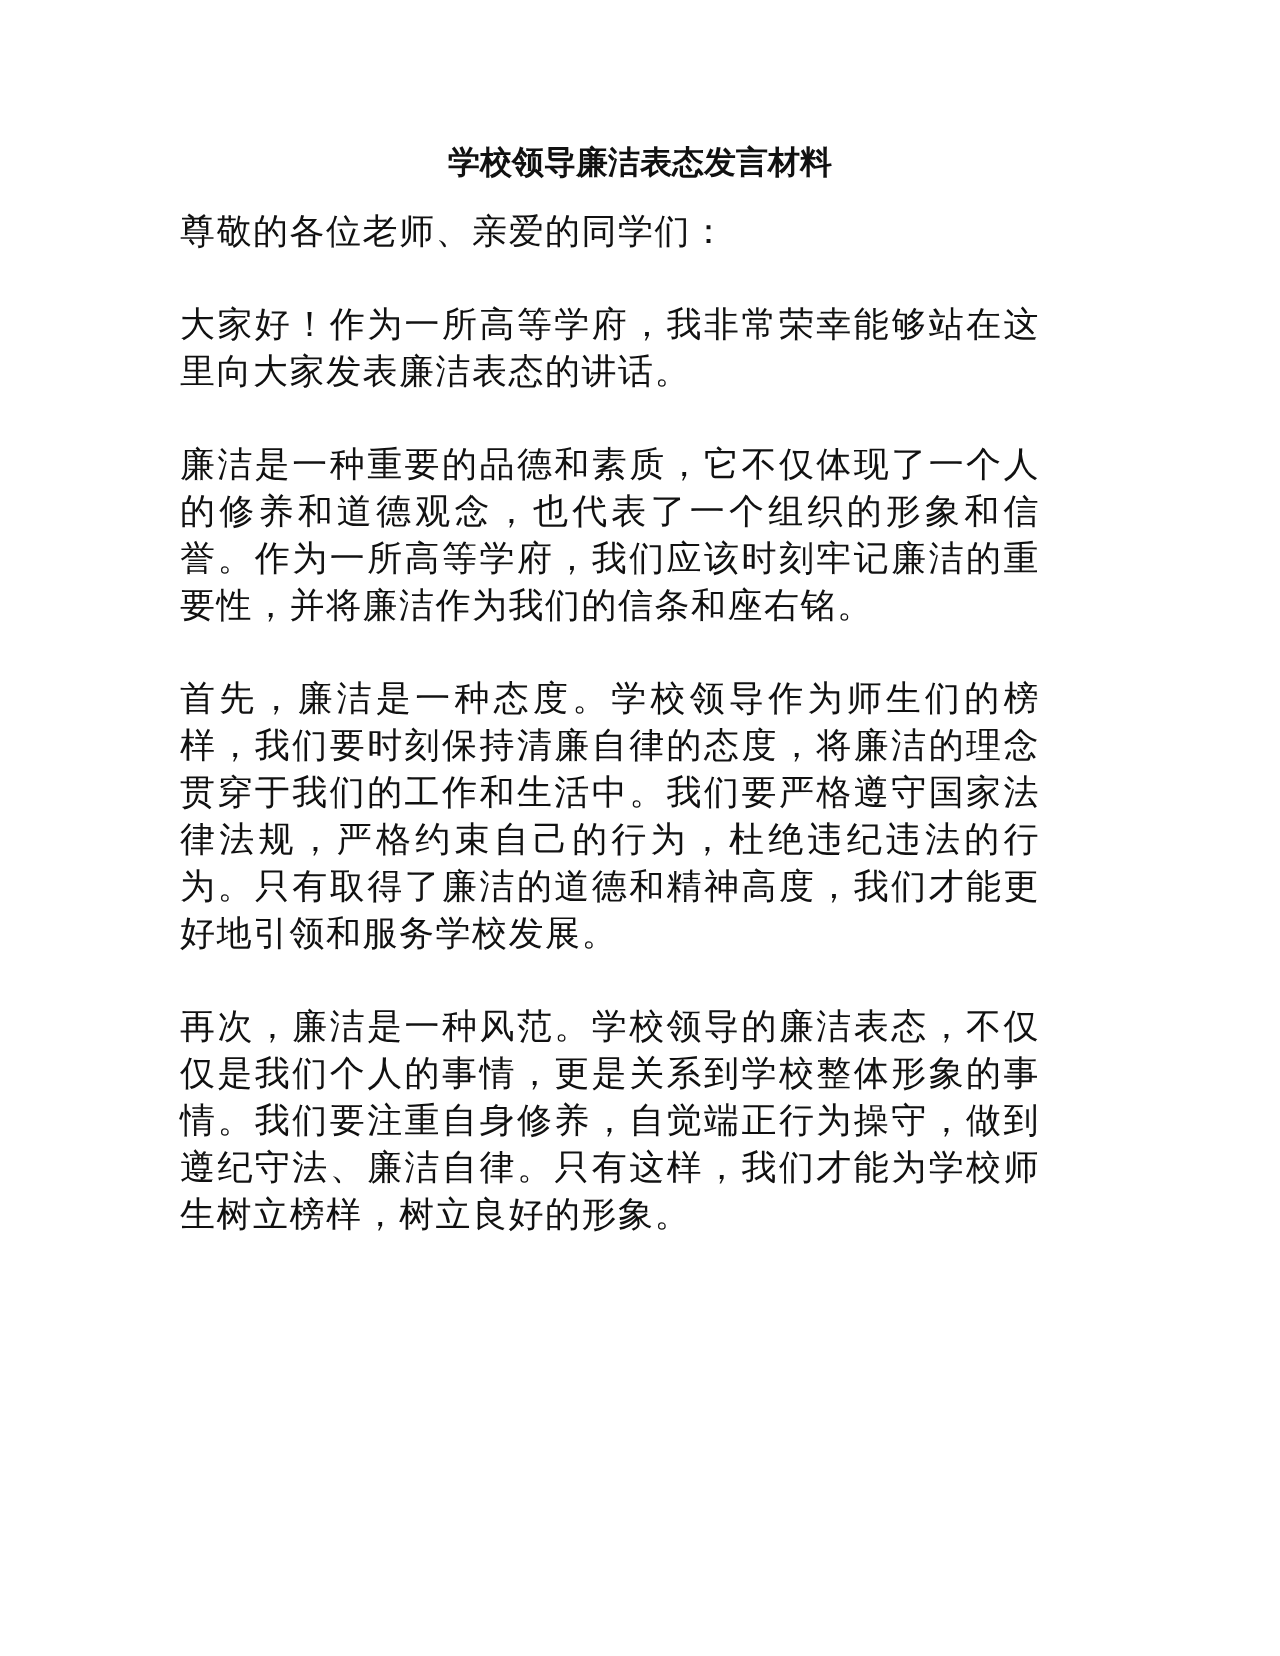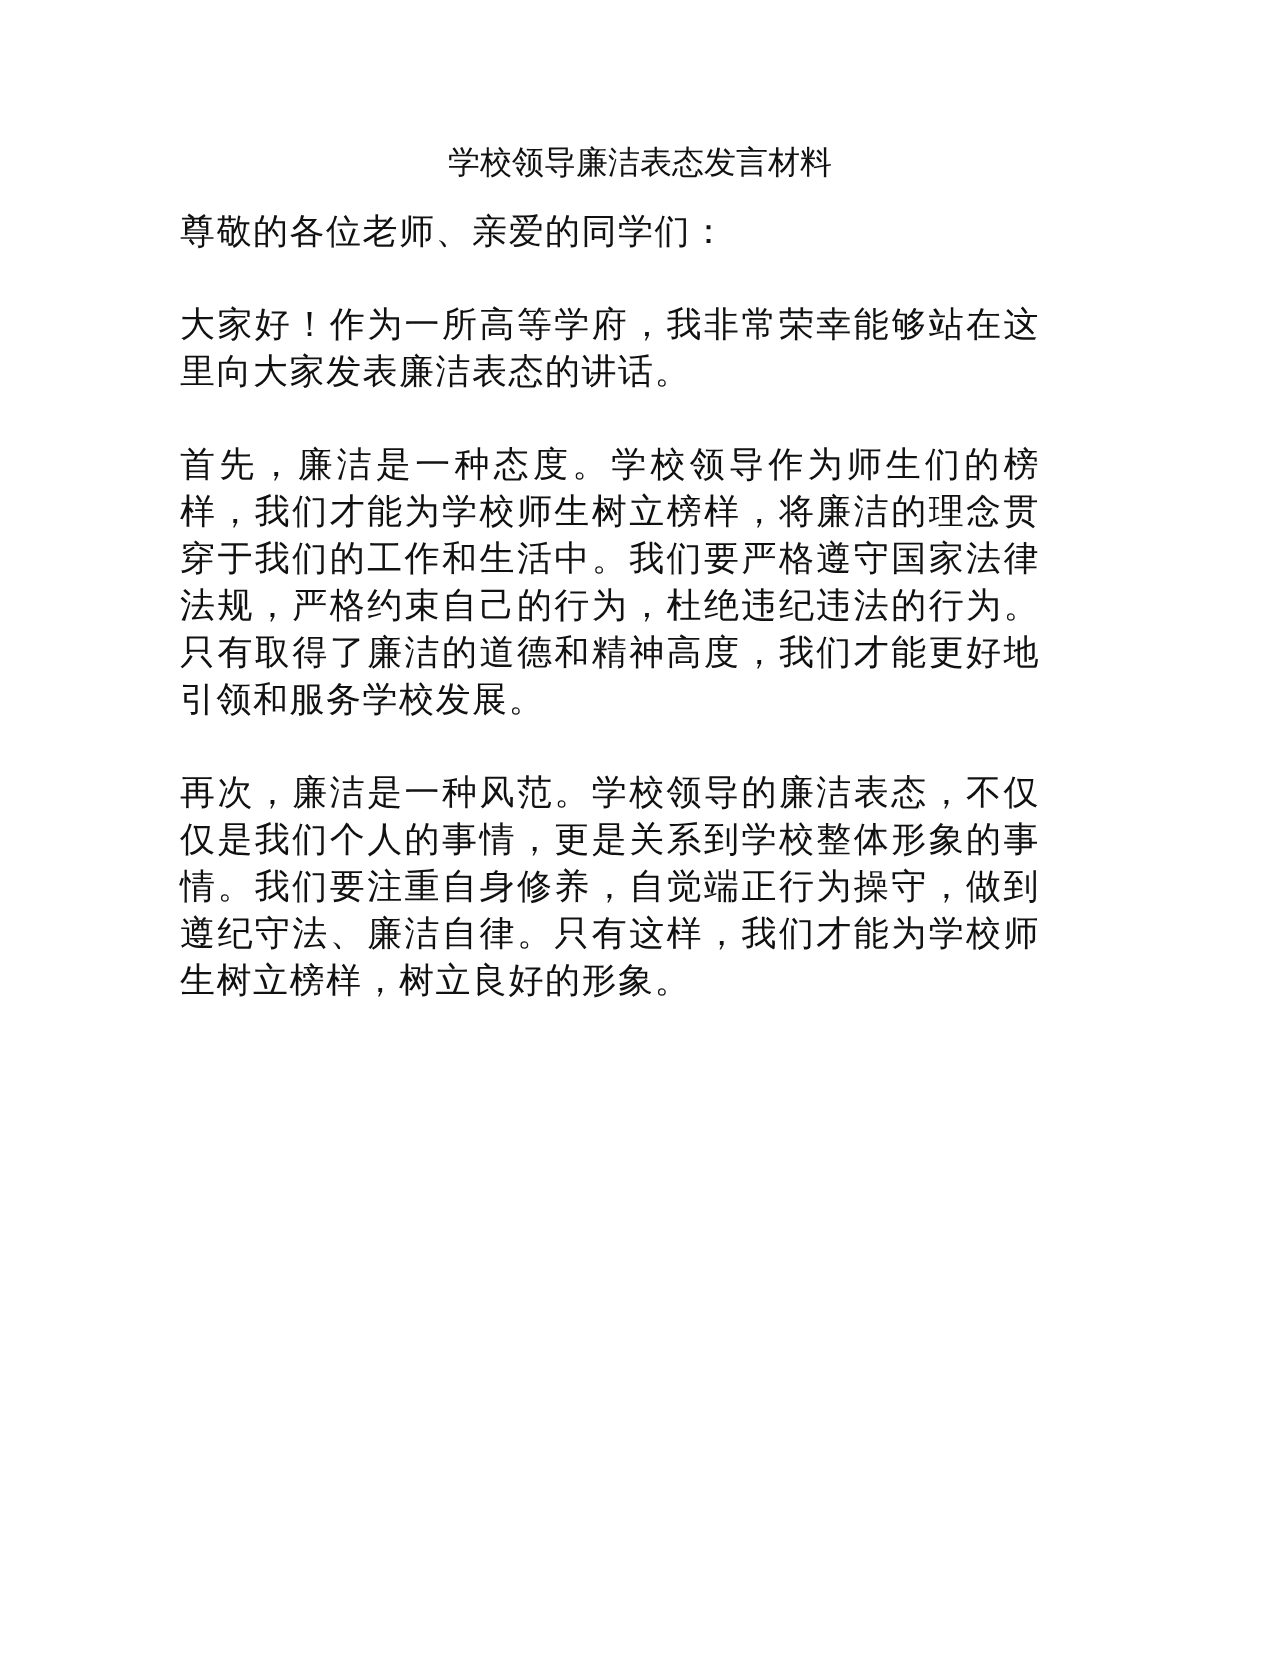--- a/index.html
+++ b/index.html
@@ -25,21 +25,21 @@
     }
     .title {
       position: absolute;
       left: 0;
       width: 1280px;
       top: 140px;
       text-align: center;
       font-size: 32px;
       line-height: 44px;
       letter-spacing: 0px;
-      font-weight: normal;
+      font-weight: bold;
       margin: 0;
     }
     .body-text {
       position: absolute;
       left: 180px;
       top: 208px;
       width: 860px;
     }
     .para {
       margin: 0 0 46px 0;
@@ -55,16 +55,17 @@
   </style>
 </head>
 <body>
 
 <div class="page">
   <h1 class="title">学校领导廉洁表态发言材料</h1>
 
   <div class="body-text">
     <p class="para salutation">尊敬的各位老师、亲爱的同学们：</p>
     <p class="para">大家好！作为一所高等学府，我非常荣幸能够站在这里向大家发表廉洁表态的讲话。</p>
-    <p class="para">首先，廉洁是一种态度。学校领导作为师生们的榜样，我们才能为学校师生树立榜样，将廉洁的理念贯穿于我们的工作和生活中。我们要严格遵守国家法律法规，严格约束自己的行为，杜绝违纪违法的行为。只有取得了廉洁的道德和精神高度，我们才能更好地引领和服务学校发展。</p>
+    <p class="para">廉洁是一种重要的品德和素质，它不仅体现了一个人的修养和道德观念，也代表了一个组织的形象和信誉。作为一所高等学府，我们应该时刻牢记廉洁的重要性，并将廉洁作为我们的信条和座右铭。</p>
+    <p class="para">首先，廉洁是一种态度。学校领导作为师生们的榜样，我们要时刻保持清廉自律的态度，将廉洁的理念贯穿于我们的工作和生活中。我们要严格遵守国家法律法规，严格约束自己的行为，杜绝违纪违法的行为。只有取得了廉洁的道德和精神高度，我们才能更好地引领和服务学校发展。</p>
     <p class="para">再次，廉洁是一种风范。学校领导的廉洁表态，不仅仅是我们个人的事情，更是关系到学校整体形象的事情。我们要注重自身修养，自觉端正行为操守，做到遵纪守法、廉洁自律。只有这样，我们才能为学校师生树立榜样，树立良好的形象。</p>
   </div>
 </div>
 
 </body></html>

